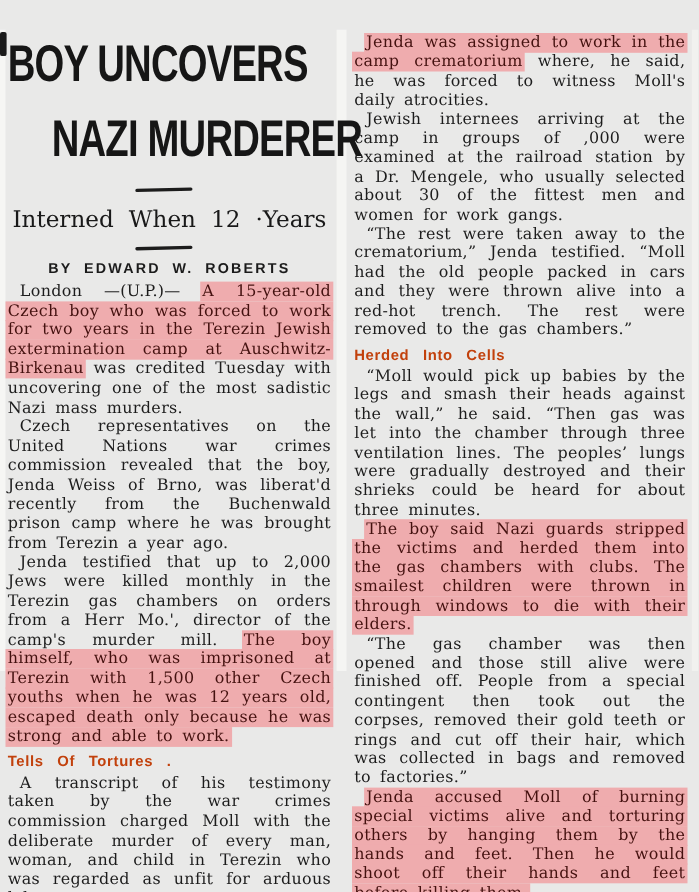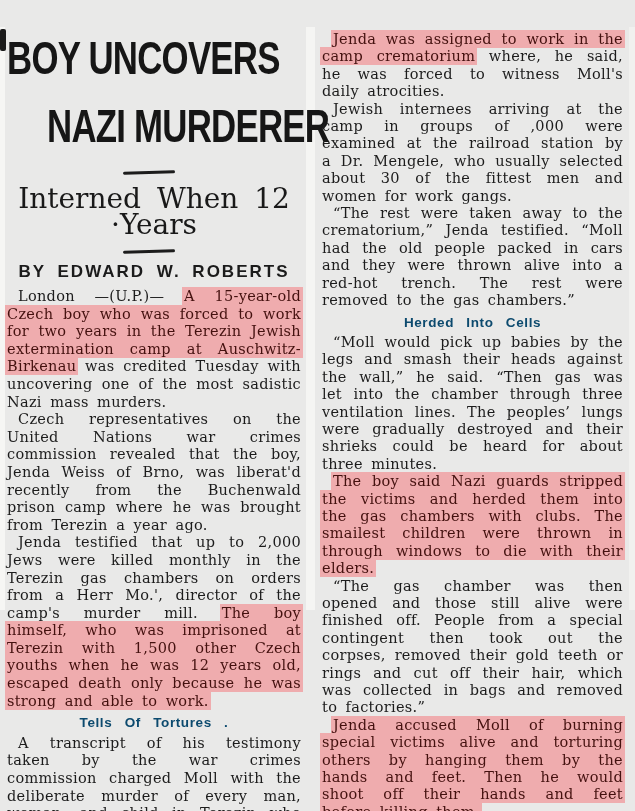--- a/index.html
+++ b/index.html
@@ -34,44 +34,44 @@
     letter-spacing:-1px;
   }
   .headline.l1 { margin-top:10px; }
   .headline.l2 { margin-top:24px; margin-left:40px; }
   .dash-rule {
     width:52px; height:3px; background:#1c1c1c; border-radius:2px;
     margin:22px 0 0 116px; transform:rotate(-1.5deg);
   }
   .dash-rule.r2 { margin-top:12px; }
   .deck {
-    font-size:28px; line-height:26px; text-align:center; color:#191919;
+    font-size:21px; line-height:26px; text-align:center; color:#191919;
   }
   .deck.d1 { margin-top:12px; word-spacing:7px; }
   .byline {
     font-family:"Liberation Sans", sans-serif; font-weight:700;
-    font-size:17px; letter-spacing:2px; word-spacing:5px;
+    font-size:13px; letter-spacing:2px; word-spacing:5px;
     text-align:center; margin-top:9px; color:#1b1b1b;
   }
 
   
   .body { margin-top:6px; font-size:14.5px; line-height:17.6px;
           letter-spacing:0.3px; word-spacing:3.5px;
           hyphens:auto; -webkit-hyphens:auto; }
   .col-right .body { margin-top:0; line-height:17.4px; }
   .para { margin:0; text-indent:11px; text-align:justify; }
   .hl {
     background:#efacae; color:#44110f;
     padding:1px 2px; margin:0 -2px;
     -webkit-box-decoration-break:clone; box-decoration-break:clone;
   }
   .subhead {
     font-family:"Liberation Sans", sans-serif; font-weight:700;
     font-size:13.5px; letter-spacing:0.6px; word-spacing:8px;
-    text-align:center; margin:4px 0 3px; color:#0c4a6e;
+    margin:4px 0 3px; color:#c2410c;
     text-indent:0;
   }
   .end-rule {
     width:206px; height:3px; margin:6px 0 0 64px;
     background:repeating-linear-gradient(90deg,
       #161616 0 52px, rgba(22,22,22,0.25) 52px 58px);
     transform:rotate(-0.4deg);
   }
 </style>
 </head>

